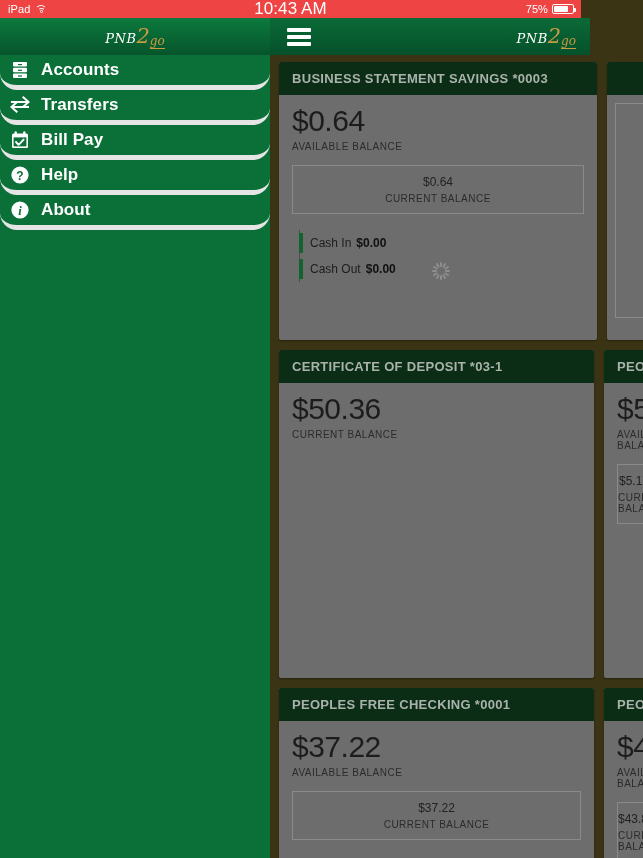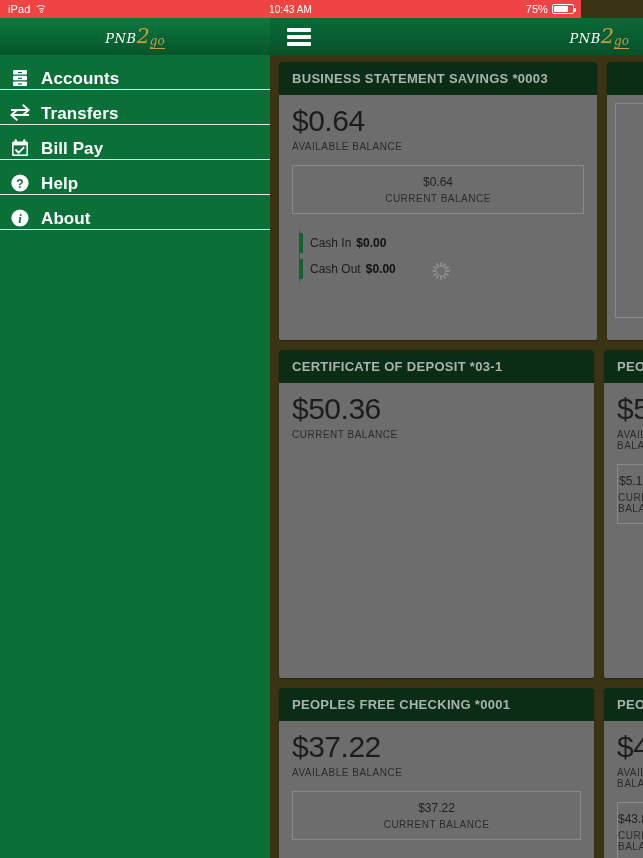--- a/index.html
+++ b/index.html
@@ -12,37 +12,37 @@
   #app { position: relative; width: 643px; height: 858px; overflow: hidden; }
 
   
   .statusbar {
     position: absolute; top: 0; left: 0; width: 581px; height: 18px;
     background: #ef4444;
     display: flex; align-items: center;
     color: #ffffff; font-size: 11px; letter-spacing: .1px;
   }
   .sb-left { display: flex; align-items: center; gap: 5px; padding-left: 8px; flex: 0 0 auto; }
-  .sb-center { position: absolute; left: 0; right: 0; text-align: center; font-size: 10px; }
+  .sb-center { position: absolute; left: 0; right: 0; text-align: center; font-size: 17px; }
   .sb-right { margin-left: auto; display: flex; align-items: center; gap: 4px; padding-right: 7px; z-index: 2; }
   .wifi { width: 12px; height: 10px; position: relative; display: inline-block; }
   .wifi i { position: absolute; border: 1.4px solid #fff; border-bottom-color: transparent;
             border-left-color: transparent; border-right-color: transparent; border-radius: 50%; }
   .wifi i:nth-child(1){ width:12px; height:12px; left:0; top:1px; }
   .wifi i:nth-child(2){ width:7px; height:7px; left:2.5px; top:3.5px; }
   .wifi i:nth-child(3){ width:2.6px; height:2.6px; left:4.7px; top:6.2px;
                         border:1.3px solid #fff; border-radius:50%; }
   .batt { width: 22px; height: 10px; border: 1px solid #fff; border-radius: 2px; position: relative; }
   .batt::after { content:''; position:absolute; right:-3px; top:3px; width:2px; height:4px;
                  background:#fff; border-radius:0 1px 1px 0; }
   .batt-fill { position:absolute; left:1px; top:1px; bottom:1px; width:72%; background:#fff; border-radius:1px; }
 
   
   .navbar {
-    position: absolute; top: 18px; left: 0; width: 643px; height: 37px;
+    position: absolute; top: 18px; left: 0; width: 590px; height: 37px;
     background: linear-gradient(180deg, #0a6a37 0%, #07562c 100%);
     display: flex; align-items: center;
   }
   .nav-left { width: 270px; height: 37px; display: flex; align-items: center; justify-content: center;
               background: linear-gradient(180deg, #0c7a3e 0%, #06542b 100%); }
   .nav-right { flex: 1; height: 37px; display: flex; align-items: center;
                background: linear-gradient(180deg, #0a6a37 0%, #06512a 100%);
                position: relative; }
   .hamburger { margin-left: 17px; width: 24px; height: 18px; display: flex; flex-direction: column;
                justify-content: space-between; cursor: pointer; }
@@ -56,22 +56,22 @@
   .logo .go  { color: #c79a44; font-size: 12px; position: relative; top: 2px;
                border-bottom: 1px solid #c79a44; padding-bottom: 0px; }
   .logo-right { position: absolute; right: 14px; }
 
   
   .sidebar {
     position: absolute; top: 55px; left: 0; width: 270px; height: 803px;
     background: #0b7038; overflow: hidden;
   }
   .side-item {
-    height: 35px; display: flex; align-items: flex-end; padding-left: 9px;
-    border-bottom: 1px solid #e5e5e5; cursor: pointer;
+    height: 35px; display: flex; align-items: center; padding-left: 9px;
+    border-bottom: 5px solid #e5e5e5; cursor: pointer; border-radius: 17px;
   }
   .side-icon { width: 22px; height: 22px; flex: 0 0 22px; margin-right: 10px;
                display: flex; align-items: center; justify-content: center; }
   .side-icon svg { display: block; }
   .side-label { color: #ffffff; font-size: 17px; font-weight: bold; letter-spacing: .1px; }
 
   
   .content {
     position: absolute; top: 55px; left: 270px; width: 373px; height: 803px;
     background: #3a3314; overflow: hidden; padding: 7px 0 0 9px;

